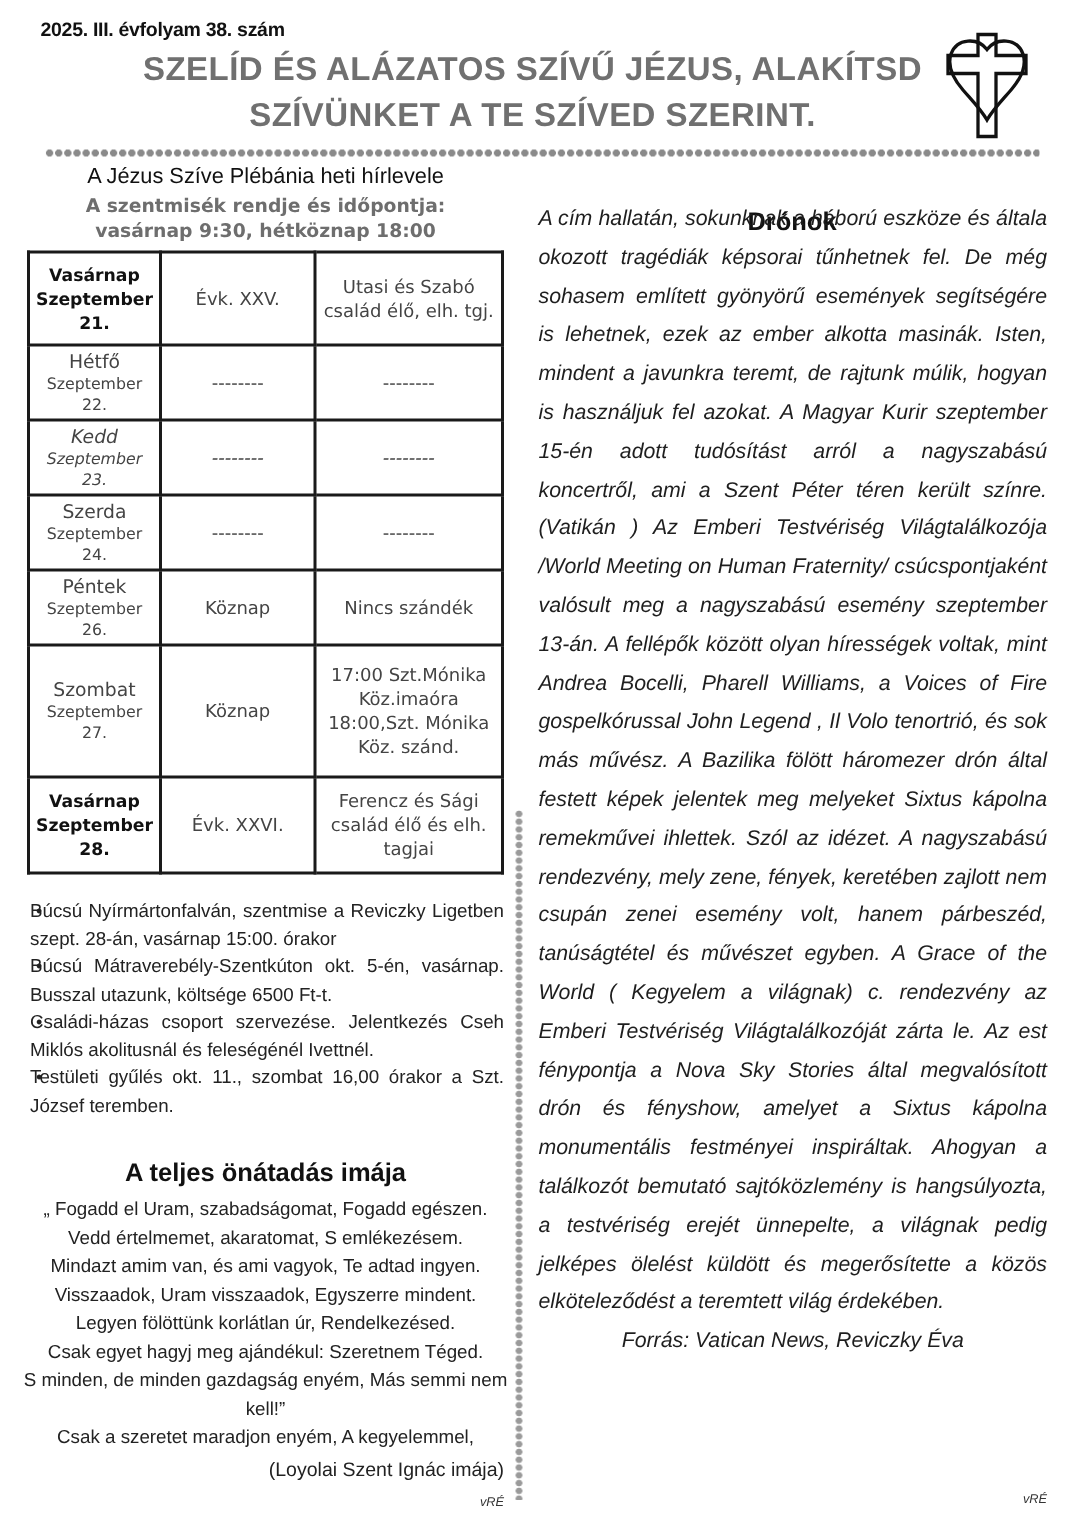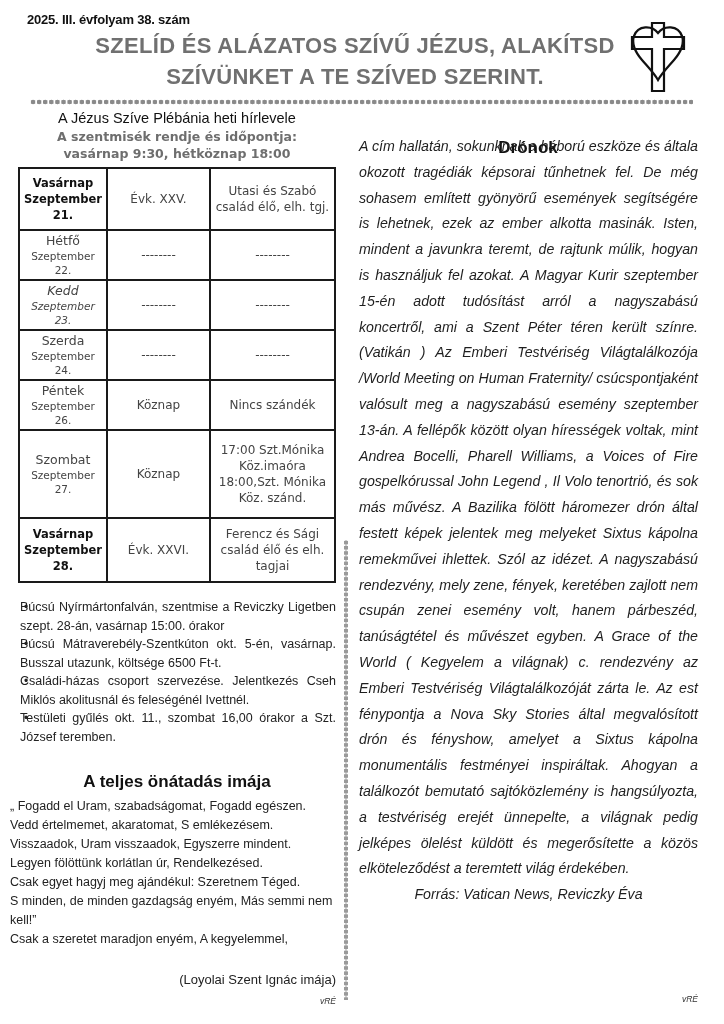--- a/index.html
+++ b/index.html
@@ -34,21 +34,21 @@
   .day-bold { font-weight: bold; color: #111; font-size: 11.5px; line-height: 16px; }
   .day-name { font-size: 12.5px; color: #444; }
   .day-date { font-size: 10.5px; color: #444; display: block; line-height: 14px; }
   .dash { letter-spacing: 0; font-size: 10px; color: #444; }
 
   ul.notes { position: absolute; left: 20px; top: 598px; width: 316px; list-style: none; font-size: 12.5px; line-height: 18.5px; color: #222; }
   ul.notes li { position: relative; text-align: justify; text-align-last: left; margin-bottom: 0; }
   ul.notes li::before { content: "•"; position: absolute; left: 4px; top: 0; font-size: 12px; }
 
   .prayer-title { position: absolute; left: 18px; top: 772px; width: 318px; text-align: center; font-size: 17px; font-weight: bold; color: #111; }
-  .prayer { position: absolute; left: 10px; top: 797px; width: 334px; text-align: left; font-size: 12.5px; line-height: 19px; color: #222; }
+  .prayer { position: absolute; left: 10px; top: 797px; width: 334px; text-align: center; font-size: 12.5px; line-height: 19px; color: #222; }
   .prayer-src { position: absolute; left: 150px; top: 972px; width: 186px; text-align: right; font-size: 13px; color: #222; }
   .sig-left { position: absolute; left: 290px; top: 996px; width: 46px; text-align: right; font-size: 8.5px; font-style: italic; color: #333; }
 
   
   .art-title { position: absolute; left: 358px; top: 106px; width: 340px; text-align: center; font-size: 17px; font-weight: bold; color: #111; margin-top: 32px; }
   .art-body { position: absolute; left: 359px; top: 134px; width: 339px; font-size: 14.2px; line-height: 25.8px; color: #1e1e1e;
     text-align: justify; font-style: italic; }
   .art-source { display: block; text-align: center; }
   .sig-right { position: absolute; left: 650px; top: 994px; width: 48px; text-align: right; font-size: 8.5px; font-style: italic; color: #333; }
 </style>
@@ -118,20 +118,21 @@
   <li>Búcsú Nyírmártonfalván, szentmise a Reviczky Ligetben szept. 28-án, vasárnap 15:00. órakor</li>
   <li>Búcsú Mátraverebély-Szentkúton okt. 5-én, vasárnap. Busszal utazunk, költsége 6500 Ft-t.</li>
   <li>Családi-házas csoport szervezése. Jelentkezés Cseh Miklós akolitusnál és feleségénél Ivettnél.</li>
   <li>Testületi gyűlés okt. 11., szombat 16,00 órakor a Szt. József teremben.</li>
 </ul>
 
 <div class="prayer-title">A teljes önátadás imája</div>
 <div class="prayer">
   <div>„ Fogadd el Uram, szabadságomat, Fogadd egészen.</div>
   <div>Vedd értelmemet, akaratomat, S emlékezésem.</div>
+  <div>Mindazt amim van, és ami vagyok, Te adtad ingyen.</div>
   <div>Visszaadok, Uram visszaadok, Egyszerre mindent.</div>
   <div>Legyen fölöttünk korlátlan úr, Rendelkezésed.</div>
   <div>Csak egyet hagyj meg ajándékul: Szeretnem Téged.</div>
   <div>S minden, de minden gazdagság enyém, Más semmi nem kell!”</div>
   <div>Csak a szeretet maradjon enyém, A kegyelemmel,</div>
 </div>
 <div class="prayer-src">(Loyolai Szent Ignác imája)</div>
 <div class="sig-left">vRÉ</div>
 
 <div class="art-title">Drónok</div>

